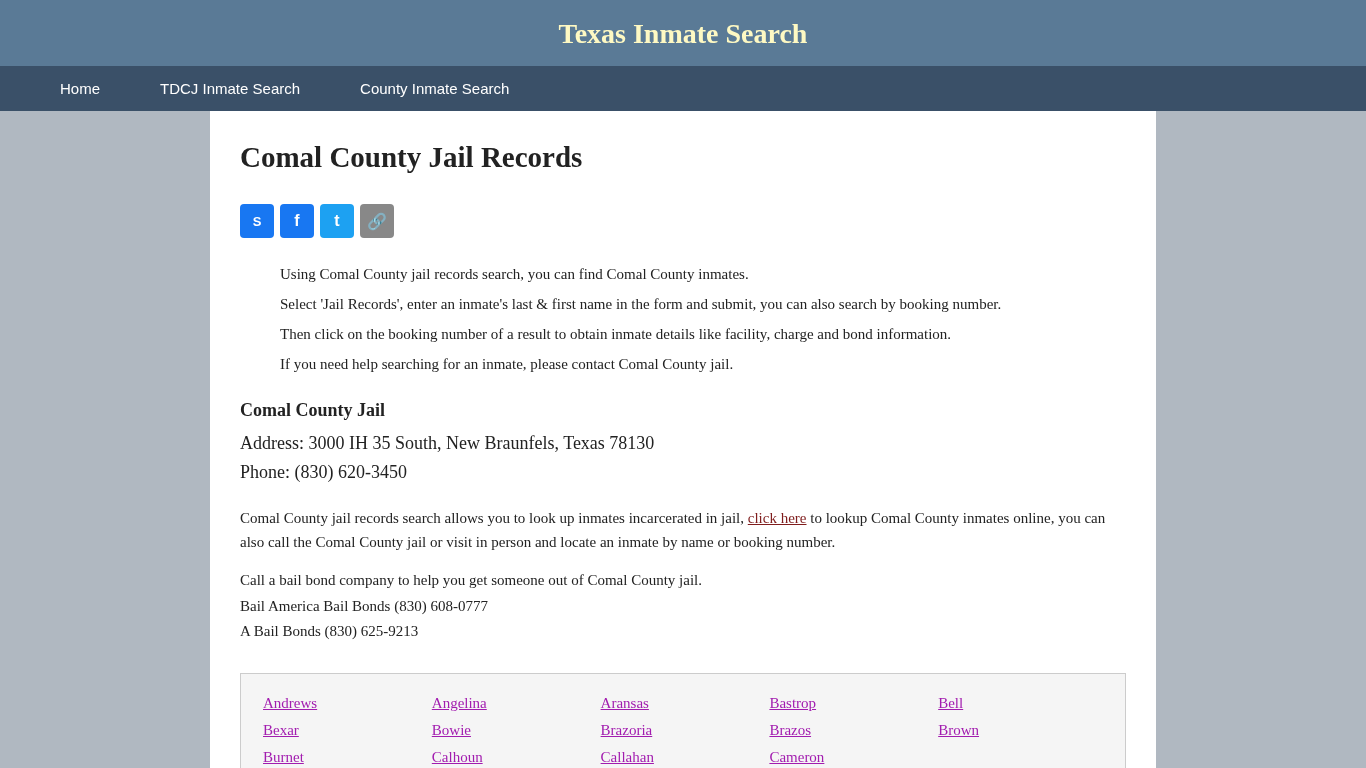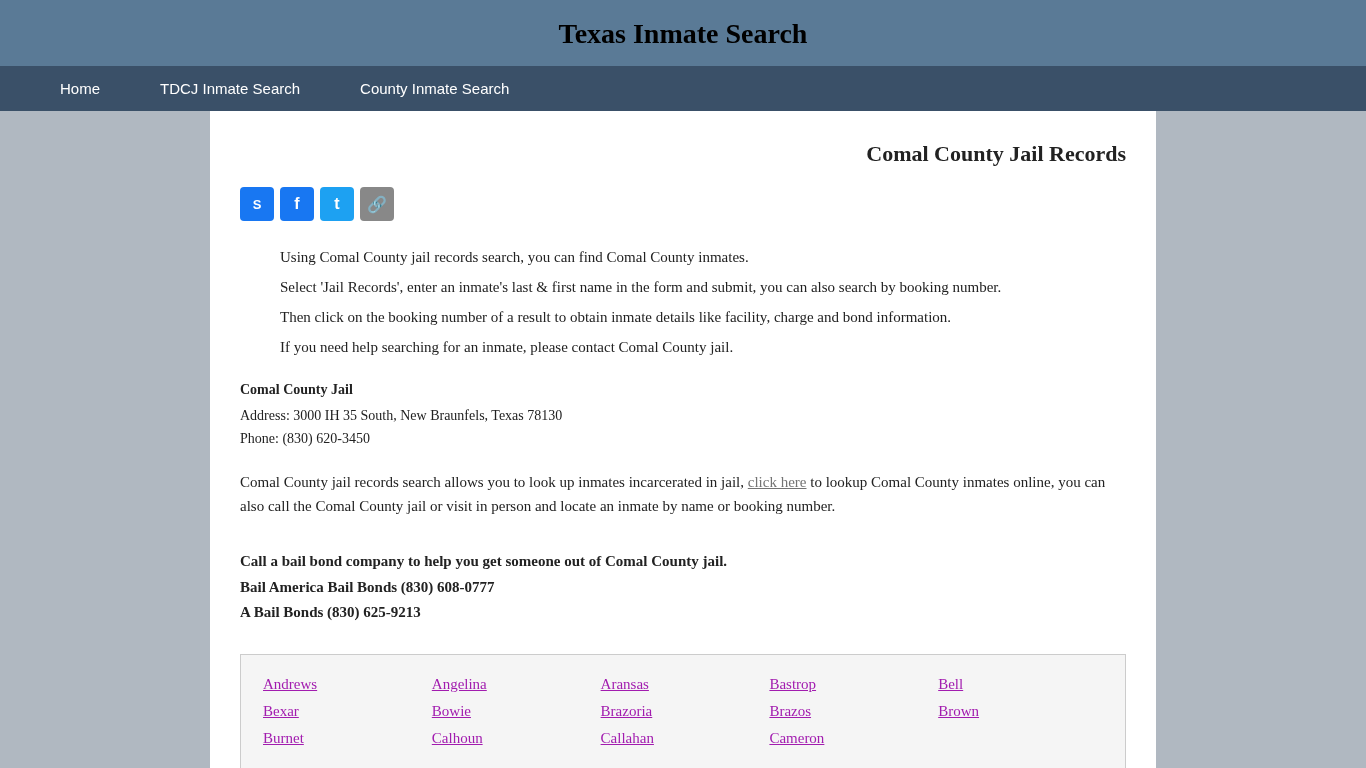--- a/index.html
+++ b/index.html
@@ -12,21 +12,21 @@
     #app-wrapper {
       max-width: 1366px;
       margin: 0 auto;
     }
     #header {
       background-color: #5a7a96;
       text-align: center;
       padding: 18px 0 16px;
     }
     #header h1 {
-      color: #000000;
+      color: #fef9c3;
       font-size: 28px;
       font-weight: bold;
       font-family: Georgia, serif;
     }
     #nav {
       background-color: #3a5068;
       display: flex;
       justify-content: flex-start;
       padding: 0 30px;
     }
@@ -38,25 +38,24 @@
       font-size: 15px;
       font-family: Arial, sans-serif;
     }
     #content-area {
       background: #fff;
       margin: 0 210px;
       padding: 30px 30px 40px;
       min-height: 650px;
     }
     #page-title {
-      font-size: 22px;
-      font-weight: bold;
-      margin-bottom: 20px;
+      font-size: 29px;
+      font-weight: bold;
+      margin-bottom: 30px;
       font-family: Georgia, serif;
-      text-align: right;
     }
     .share-buttons {
       display: flex;
       gap: 6px;
       margin-bottom: 24px;
     }
     .share-btn {
       width: 34px;
       height: 34px;
       border-radius: 4px;
@@ -82,37 +81,36 @@
     }
     #description p:last-child { margin-bottom: 0; }
     #jail-info {
       margin: 20px 0;
     }
     #jail-info .jail-name {
       font-weight: bold;
       margin-bottom: 4px;
     }
     #jail-info p {
-      font-size: 14px;
+      font-size: 18px;
       line-height: 1.6;
     }
     #extra-info {
       margin-top: 20px;
     }
     #extra-info p {
       font-size: 15px;
       line-height: 1.6;
       margin-bottom: 6px;
     }
     #extra-info a {
-      color: #737373;
+      color: #7f1d1d;
     }
     #bail-info {
-      margin-top: 31px;
-      font-weight: bold;
+      margin-top: 14px;
     }
     #bail-info p {
       font-size: 15px;
       line-height: 1.7;
     }
     #county-section {
       margin-top: 28px;
       border: 1px solid #ccc;
       background: #f5f5f5;
     }

